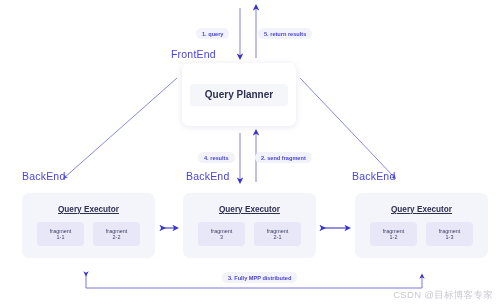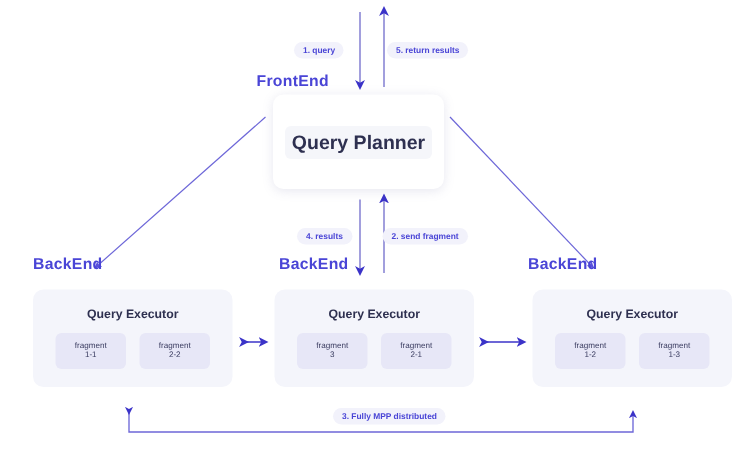--- a/index.html
+++ b/index.html
@@ -24,21 +24,21 @@
     top: 0;
     width: 499px;
     height: 305px;
     pointer-events: none;
   }
 
   
   .tier-label {
     position: absolute;
     font-size: 10.5px;
-    font-weight: bold;
+    font-weight: normal;
     color: #4a45d6;
     letter-spacing: 0.2px;
     white-space: nowrap;
   }
   #frontend-label { left: 171px; top: 48px; }
   #backend-left-label { left: 22px; top: 170px; }
   #backend-center-label { left: 186px; top: 170px; }
   #backend-right-label { left: 352px; top: 170px; }
 
   
@@ -58,21 +58,21 @@
     gap: 4px;
   }
   .fe-pill {
     width: 98px;
     height: 22px;
     background: #f5f6fa;
     border-radius: 4px;
     display: flex;
     align-items: center;
     justify-content: center;
-    font-size: 13px;
+    font-size: 10px;
     font-weight: bold;
     color: #2e3050;
     white-space: nowrap;
   }
 
   
   .be-panel {
     position: absolute;
     top: 193px;
     width: 133px;
@@ -87,20 +87,21 @@
   .be-title {
     position: absolute;
     top: 12px;
     left: 0;
     width: 100%;
     text-align: center;
     font-size: 8.2px;
     font-weight: bold;
     color: #2e3050;
     white-space: nowrap;
+    text-decoration: underline;
   }
   .frag-row {
     position: absolute;
     top: 29px;
     left: 0;
     width: 100%;
     display: flex;
     justify-content: center;
     gap: 9px;
   }
@@ -234,14 +235,15 @@
         <span>fragment</span>
         <span>1-2</span>
       </div>
       <div class="frag-box">
         <span>fragment</span>
         <span>1-3</span>
       </div>
     </div>
   </div>
 
+  <div id="watermark">CSDN @目标博客专家</div>
 
 </div>
 
 </body></html>

